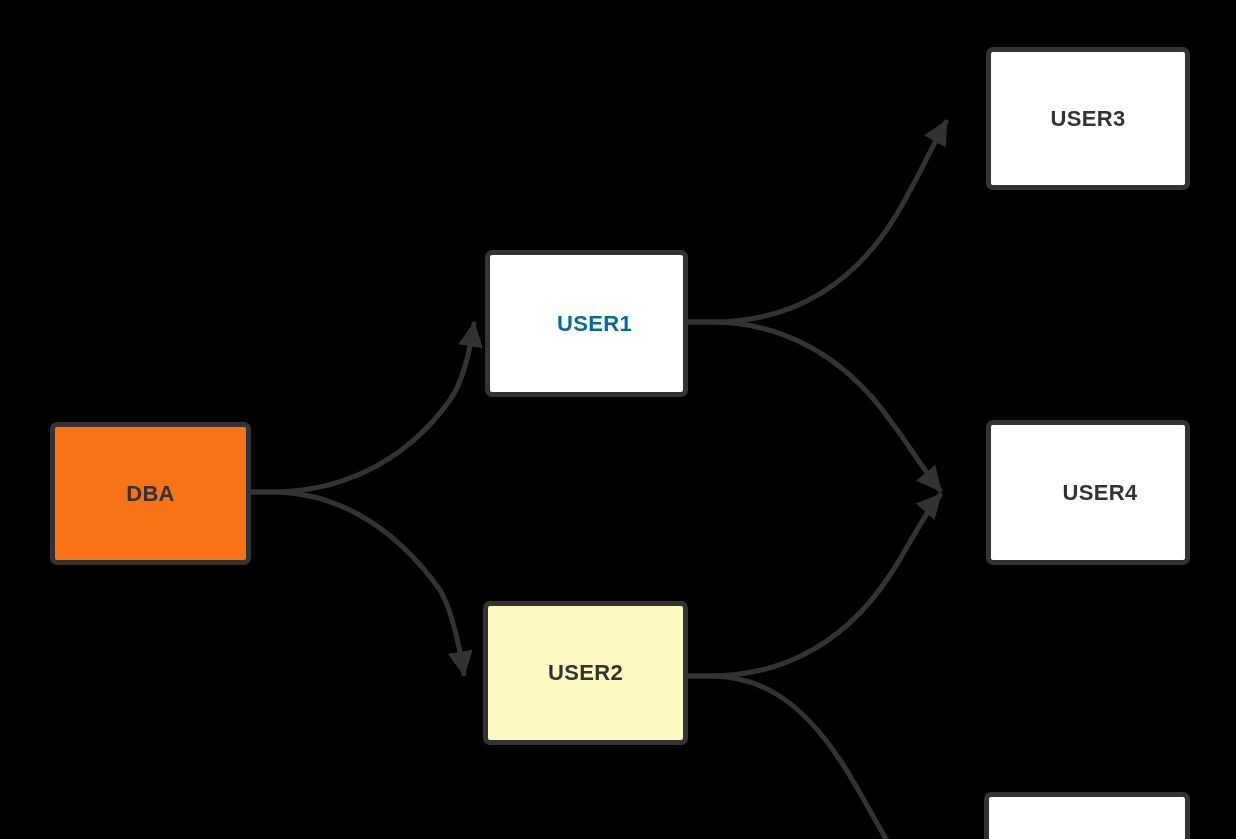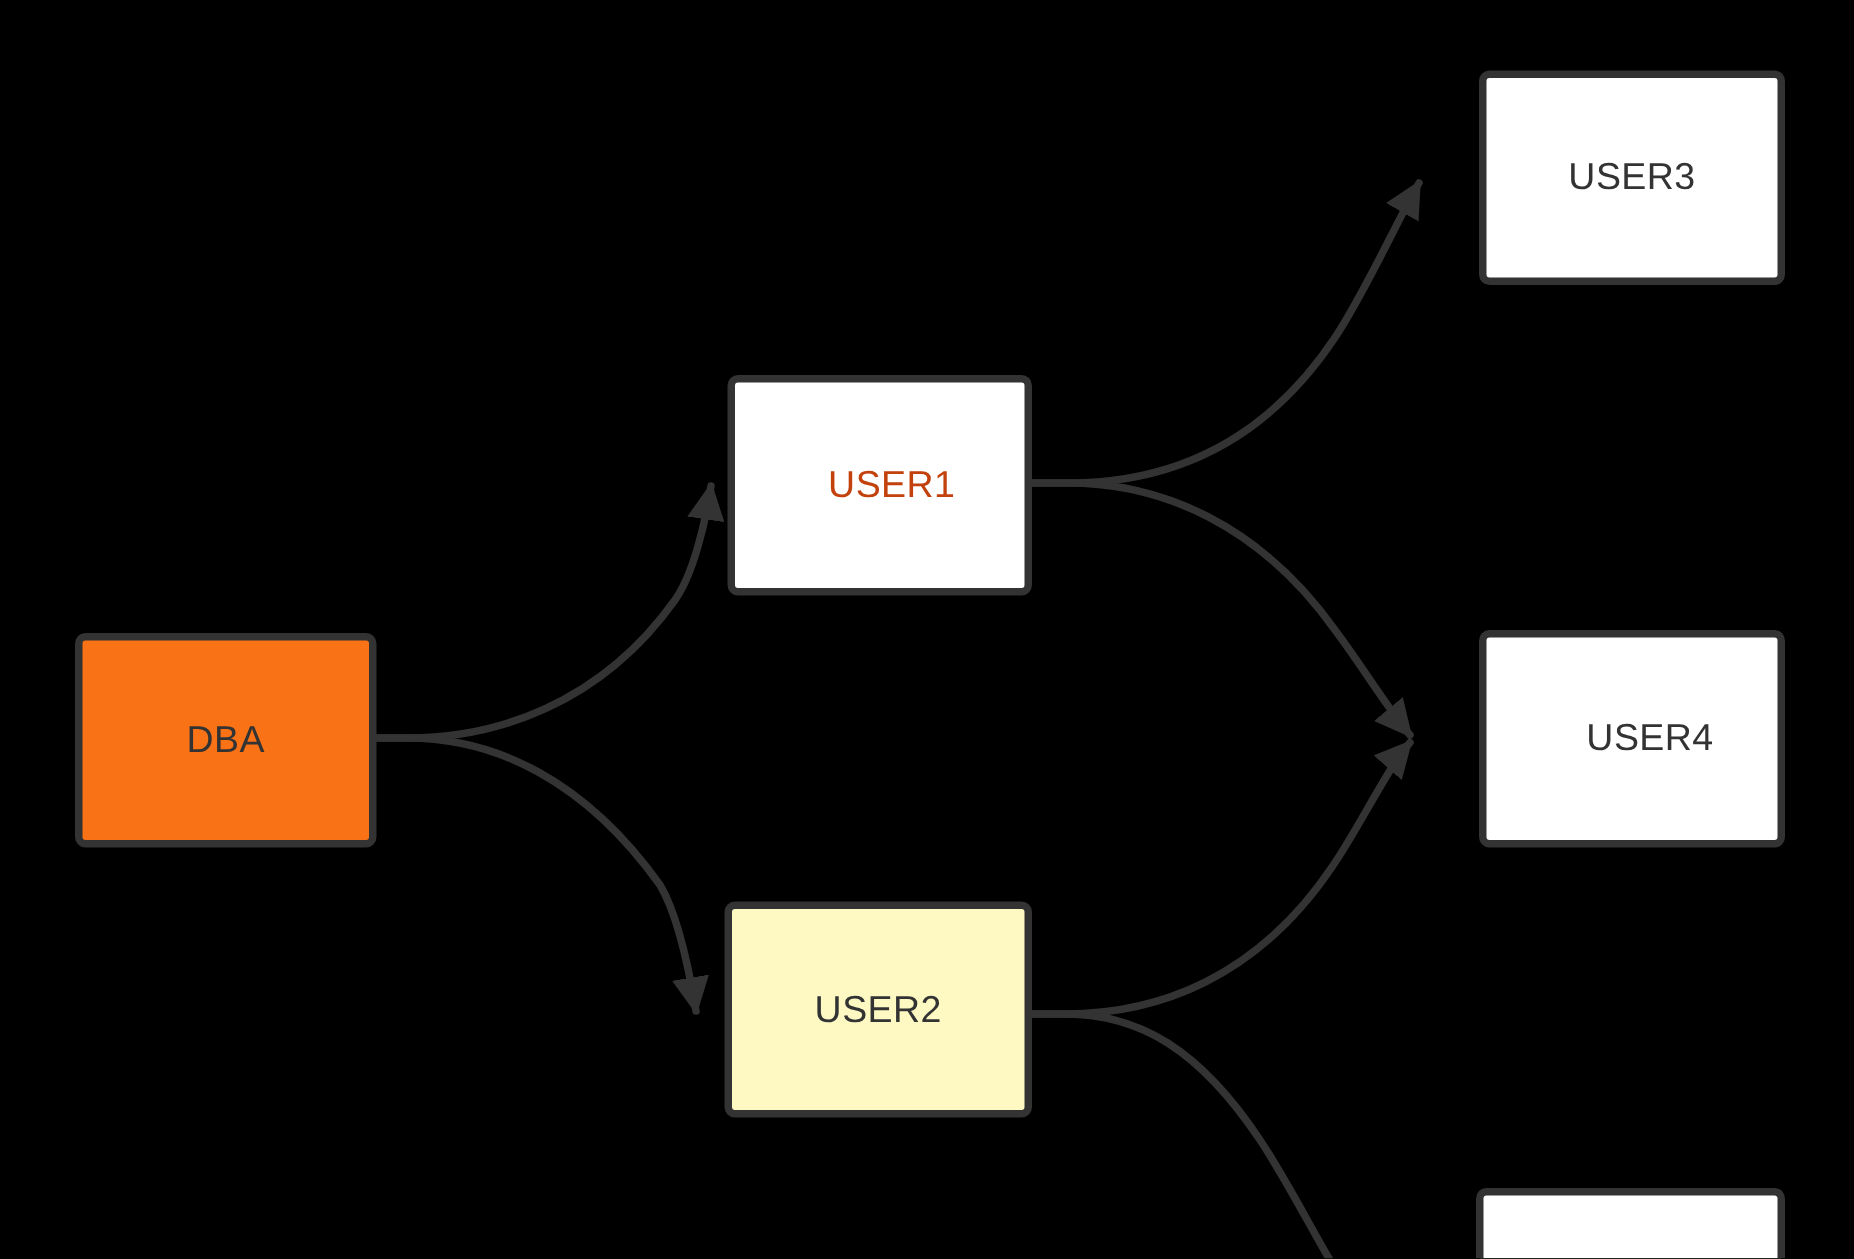--- a/index.html
+++ b/index.html
@@ -31,22 +31,22 @@
     background: #ffffff;
     border: 5px solid #333333;
     border-radius: 7px;
     display: flex;
     align-items: center;
     justify-content: center;
   }
   .node-label {
     color: #333333;
     font-family: "Liberation Sans", sans-serif;
-    font-size: 25px;
-    font-weight: 400;
+    font-size: 22px;
+    font-weight: 700;
     letter-spacing: 0.3px;
     line-height: 1;
     white-space: nowrap;
   }
 </style>
 </head>
 <body>
 
 <div id="canvas">
 
@@ -64,21 +64,21 @@
         <path d="M 688 676 L 710 676 C 772 676 838 652 888 578 C 906 552 925 512 940 495" stroke="#333333" marker-end="url(#arrowhead)"></path>
         <path d="M 688 676 L 710 676 C 760 676 800 700 840 760 C 856 784 872 815 886 839" stroke="#333333"></path>
       </g>
   </svg>
 
   <div id="nodes-group">
       <div class="node" style="left: 50px; top: 422px; width: 201px; height: 143px; background: #f97316; border-color: rgb(51, 51, 51);">
         <span class="node-label" style="color: rgb(51, 51, 51);">DBA</span>
       </div>
       <div class="node" style="left: 485px; top: 250px; width: 203px; height: 147px; background: rgb(255, 255, 255); border-color: rgb(51, 51, 51);">
-        <span class="node-label" style="color: #c2410c; margin-left: 16px;">USER1</span>
+        <span class="node-label" style="color: #0369a1; margin-left: 16px;">USER1</span>
       </div>
       <div class="node" style="left: 483px; top: 601px; width: 205px; height: 144px; background: #fef9c3; border-color: rgb(51, 51, 51);">
         <span class="node-label" style="color: rgb(51, 51, 51);">USER2</span>
       </div>
       <div class="node" style="left: 986px; top: 47px; width: 204px; height: 143px; background: rgb(255, 255, 255); border-color: rgb(51, 51, 51);">
         <span class="node-label" style="color: rgb(51, 51, 51);">USER3</span>
       </div>
       <div class="node" style="left: 986px; top: 420px; width: 204px; height: 145px; background: rgb(255, 255, 255); border-color: rgb(51, 51, 51);">
         <span class="node-label" style="color: rgb(51, 51, 51); margin-left: 24px;">USER4</span>
       </div>

